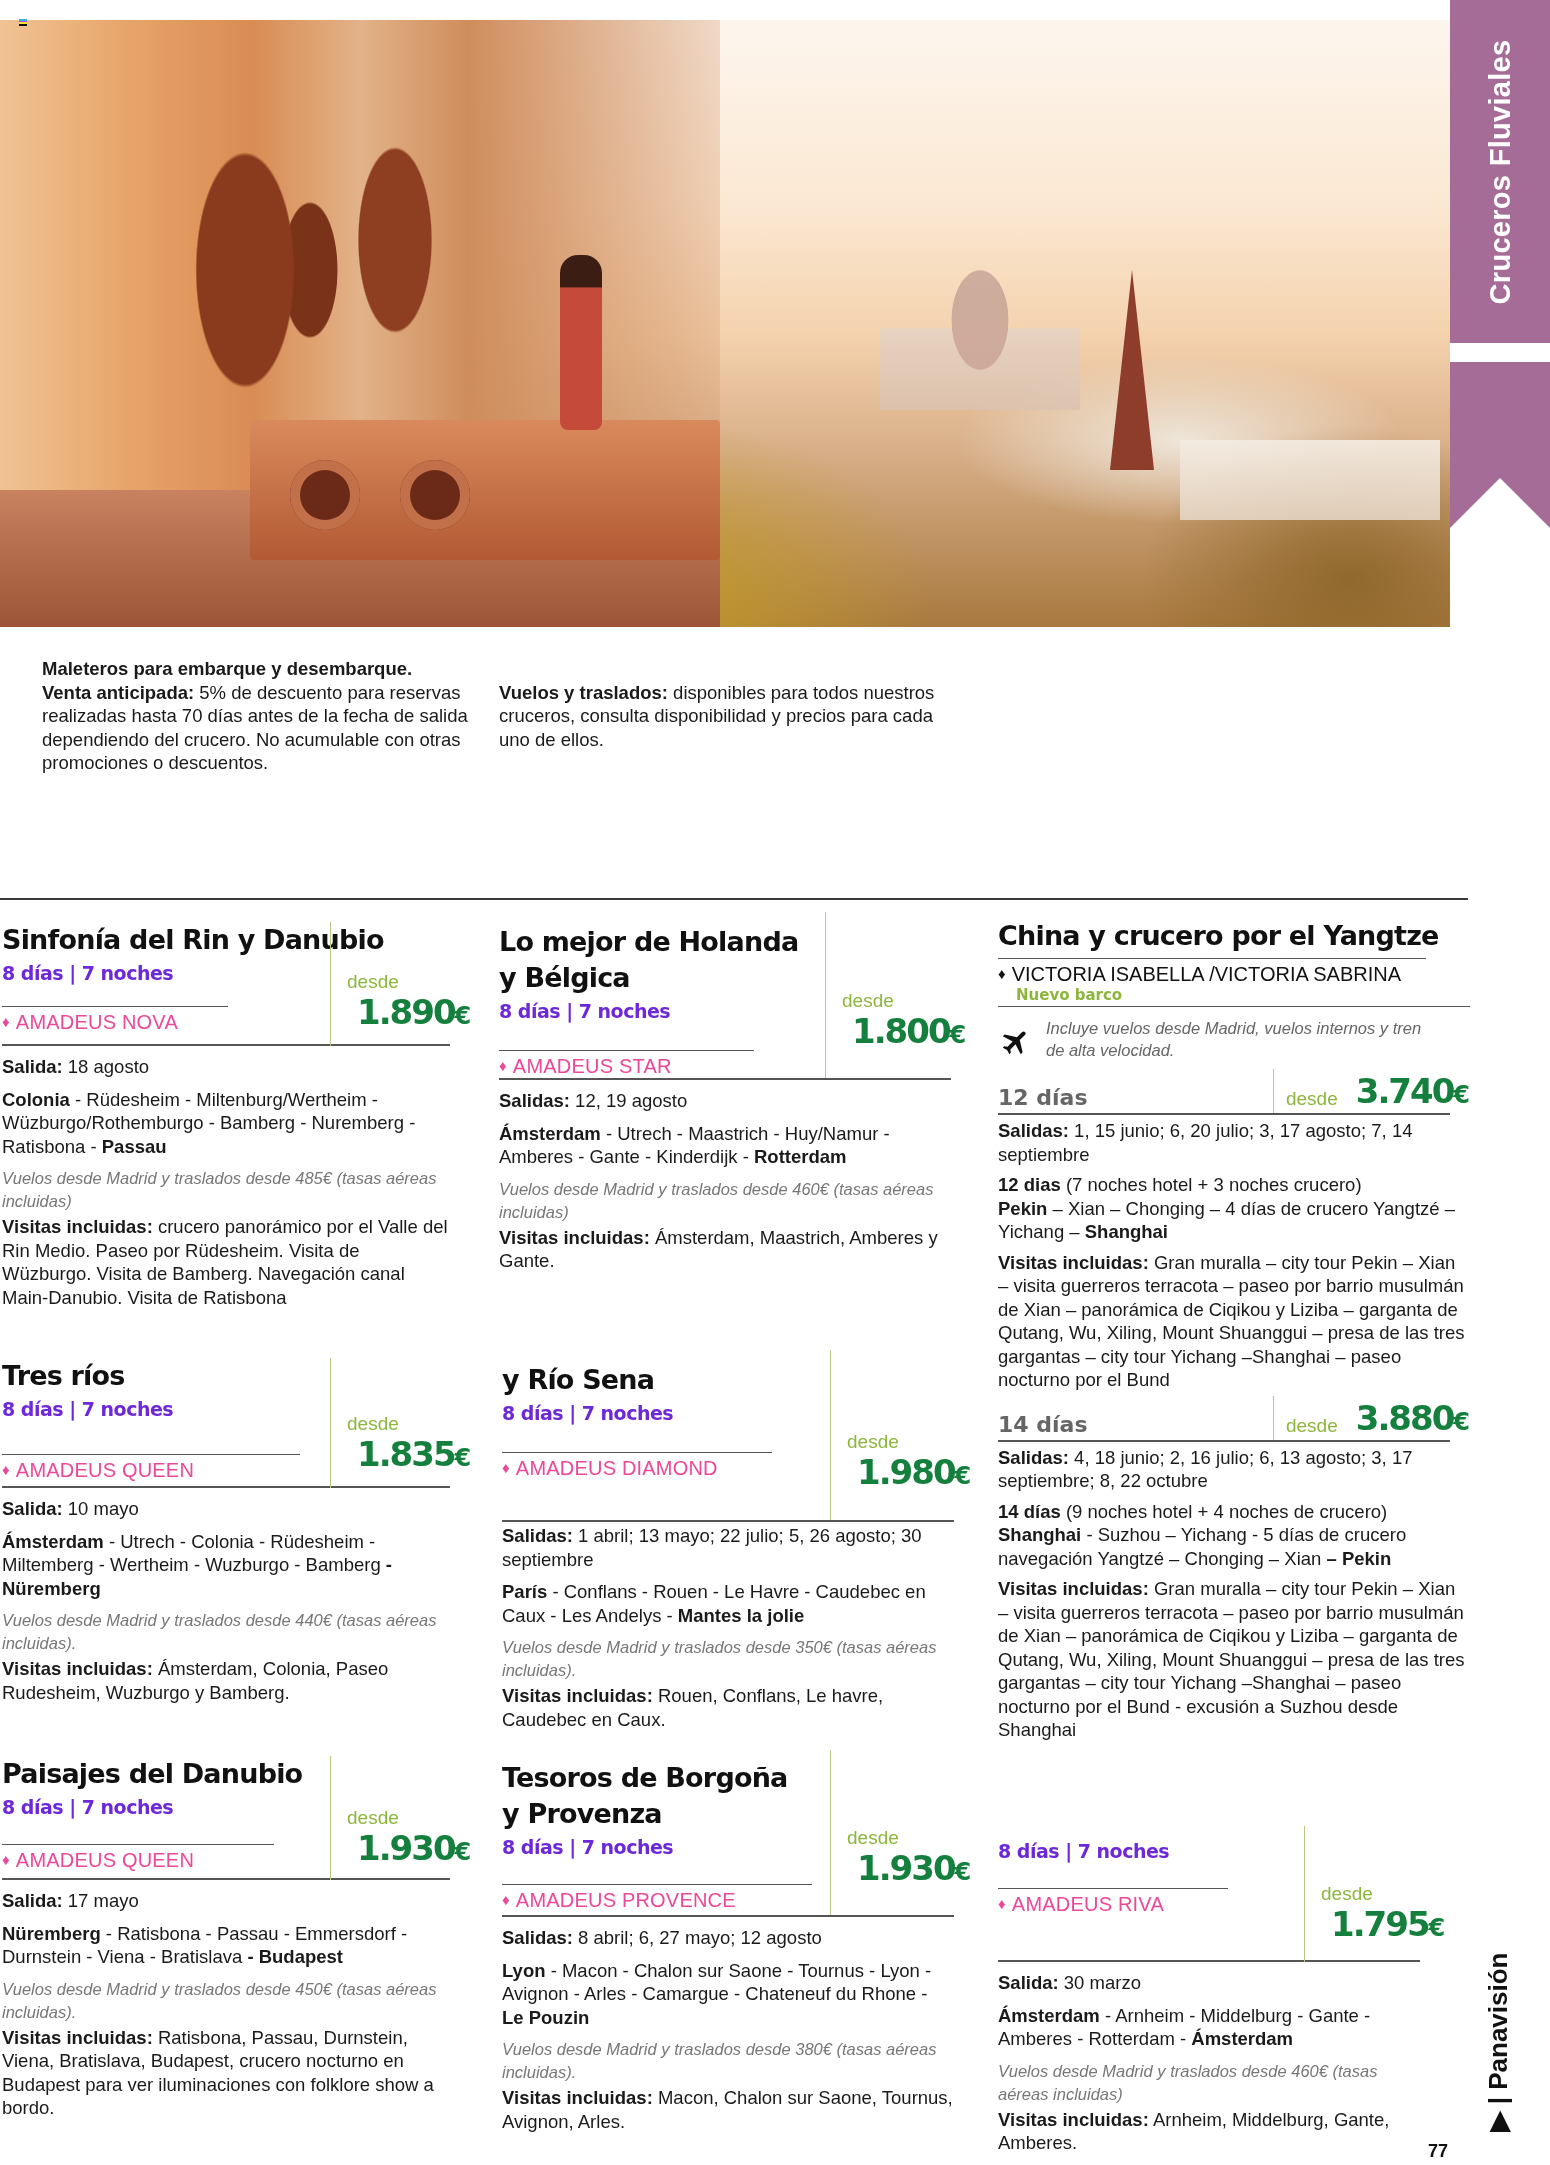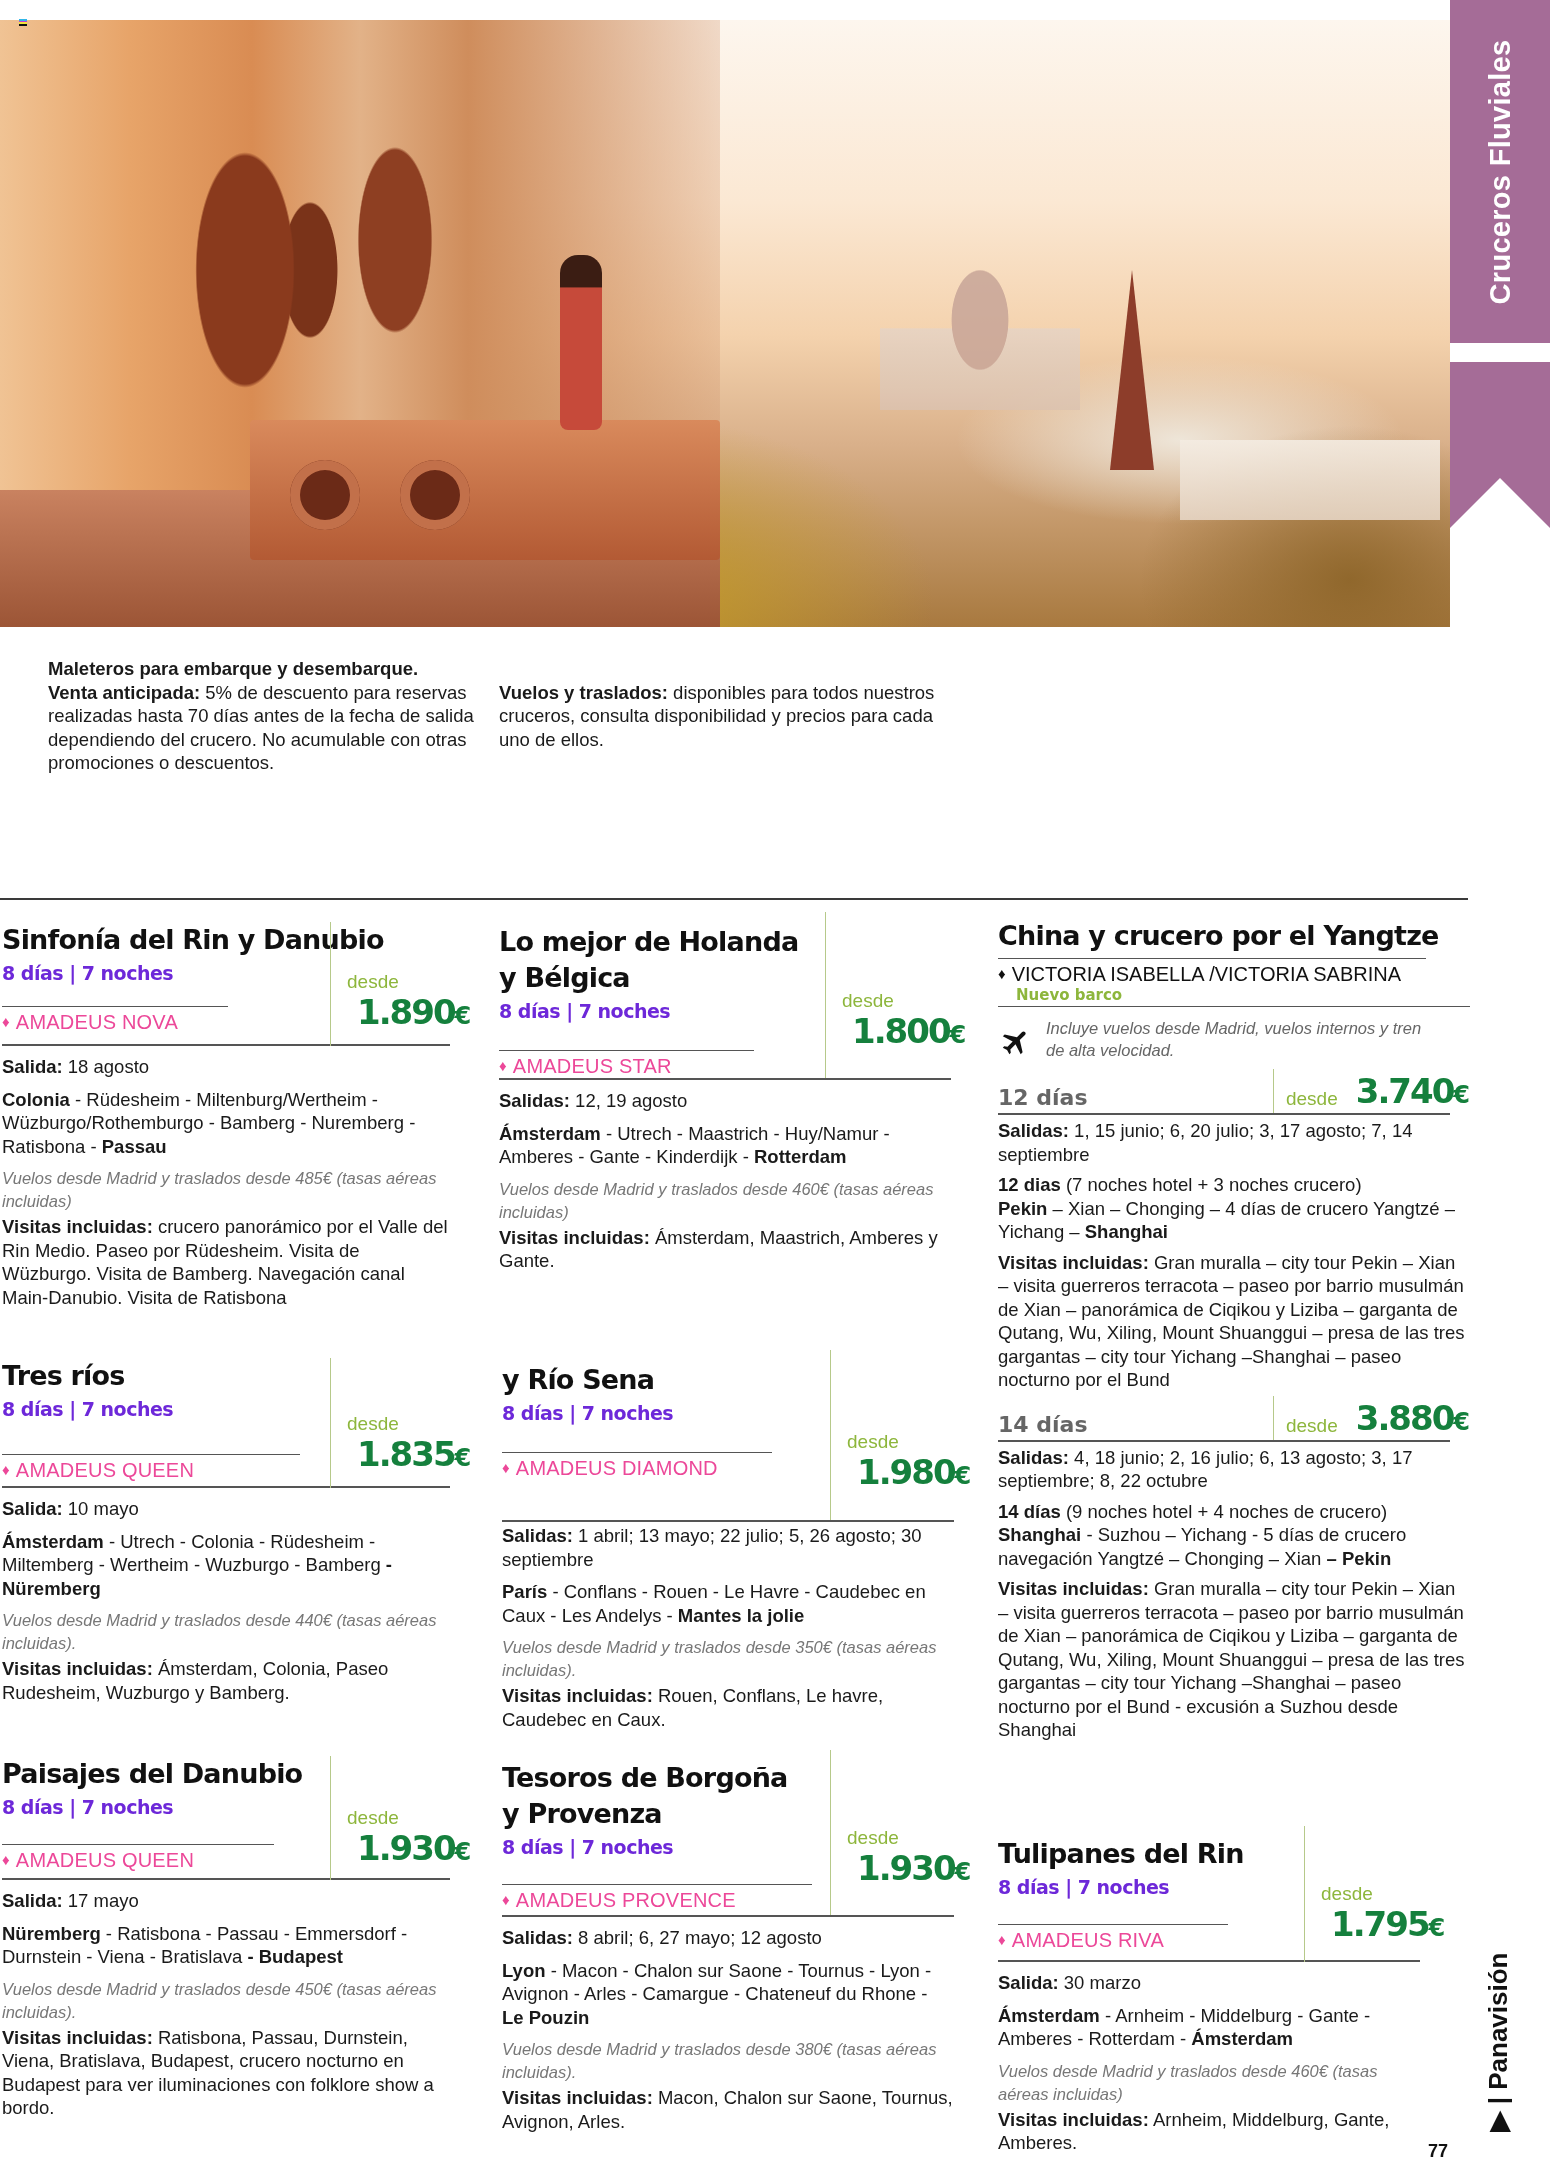--- a/index.html
+++ b/index.html
@@ -62,21 +62,21 @@
     position: absolute; left: 1450px; top: 362px; width: 100px; height: 166px; background: #a56c97;
   }
   .side-tab-lower .arrow {
     position: absolute; left: 0; bottom: 0; width: 0; height: 0;
     border-left: 50px solid transparent; border-right: 50px solid transparent; border-bottom: 50px solid #ffffff;
   }
 
   
   .notes { position: absolute; top: 657px; font-size: 18.5px; line-height: 23.5px; color: #1a1a1a; }
   .notes b { font-weight: bold; }
-  .notes.col1 { left: 12px; width: 470px; padding-left: 36px; }
+  .notes.col1 { left: 6px; width: 470px; padding-left: 36px; }
   .notes.col2 { left: 499px; width: 440px; }
 
   .top-rule { position: absolute; left: 0; top: 898px; width: 1468px; height: 2px; background: #3a3a3a; }
 
   
   .trip { position: absolute; }
   .trip .head { position: relative; }
   .trip .title {
     font-family: "DejaVu Sans", sans-serif; font-weight: bold; font-size: 27px; line-height: 36px;
     letter-spacing: -0.8px; color: #111;
@@ -323,21 +323,20 @@
   <div class="head-rule" style="width:452px;"></div>
   <div class="body">
     <p style="margin-top:4px;"><b>Salidas:</b><span> 4, 18 junio; 2, 16 julio; 6, 13 agosto; 3, 17 septiembre; 8, 22 octubre</span></p>
     <p style="margin-top:7px;"><b>14 días</b><span> (9 noches hotel + 4 noches de crucero)</span><br><b>Shanghai</b><span>  - Suzhou – Yichang  - 5 días de crucero navegación Yangtzé – Chonging – Xian </span><b>– Pekin</b></p>
     <p style="margin-top:7px;"><b>Visitas incluidas:</b><span> Gran muralla – city tour Pekin – Xian – visita guerreros terracota – paseo por barrio musulmán de Xian – panorámica de Ciqikou y Liziba – garganta de Qutang, Wu, Xiling, Mount Shuanggui – presa  de las tres gargantas – city tour Yichang –Shanghai – paseo nocturno por el Bund -  excusión a Suzhou desde Shanghai</span></p>
   </div>
 </div>
 
 <div class="trip" style="left:998px; top:1836px; width:452px;">
   <div class="head" style="height:124px;">
-    <div class="title">Tulipanes del Rin</div>
     <div class="duration">8 días | 7 noches</div>
     <div class="ship-rule" style="width:230px; margin-top:22px;"></div>
     <div class="ship"><span class="diamond">♦</span><span>AMADEUS RIVA</span></div>
     <div class="price-box" style="left:306px; top:-10px; height:136px; padding-top:58px;">
       <div class="desde">desde</div>
       <div class="amount"><span>1.795</span><span class="euro">€</span></div>
     </div>
   </div>
   <div class="head-rule" style="width:422px;"></div>
   <div class="body">

